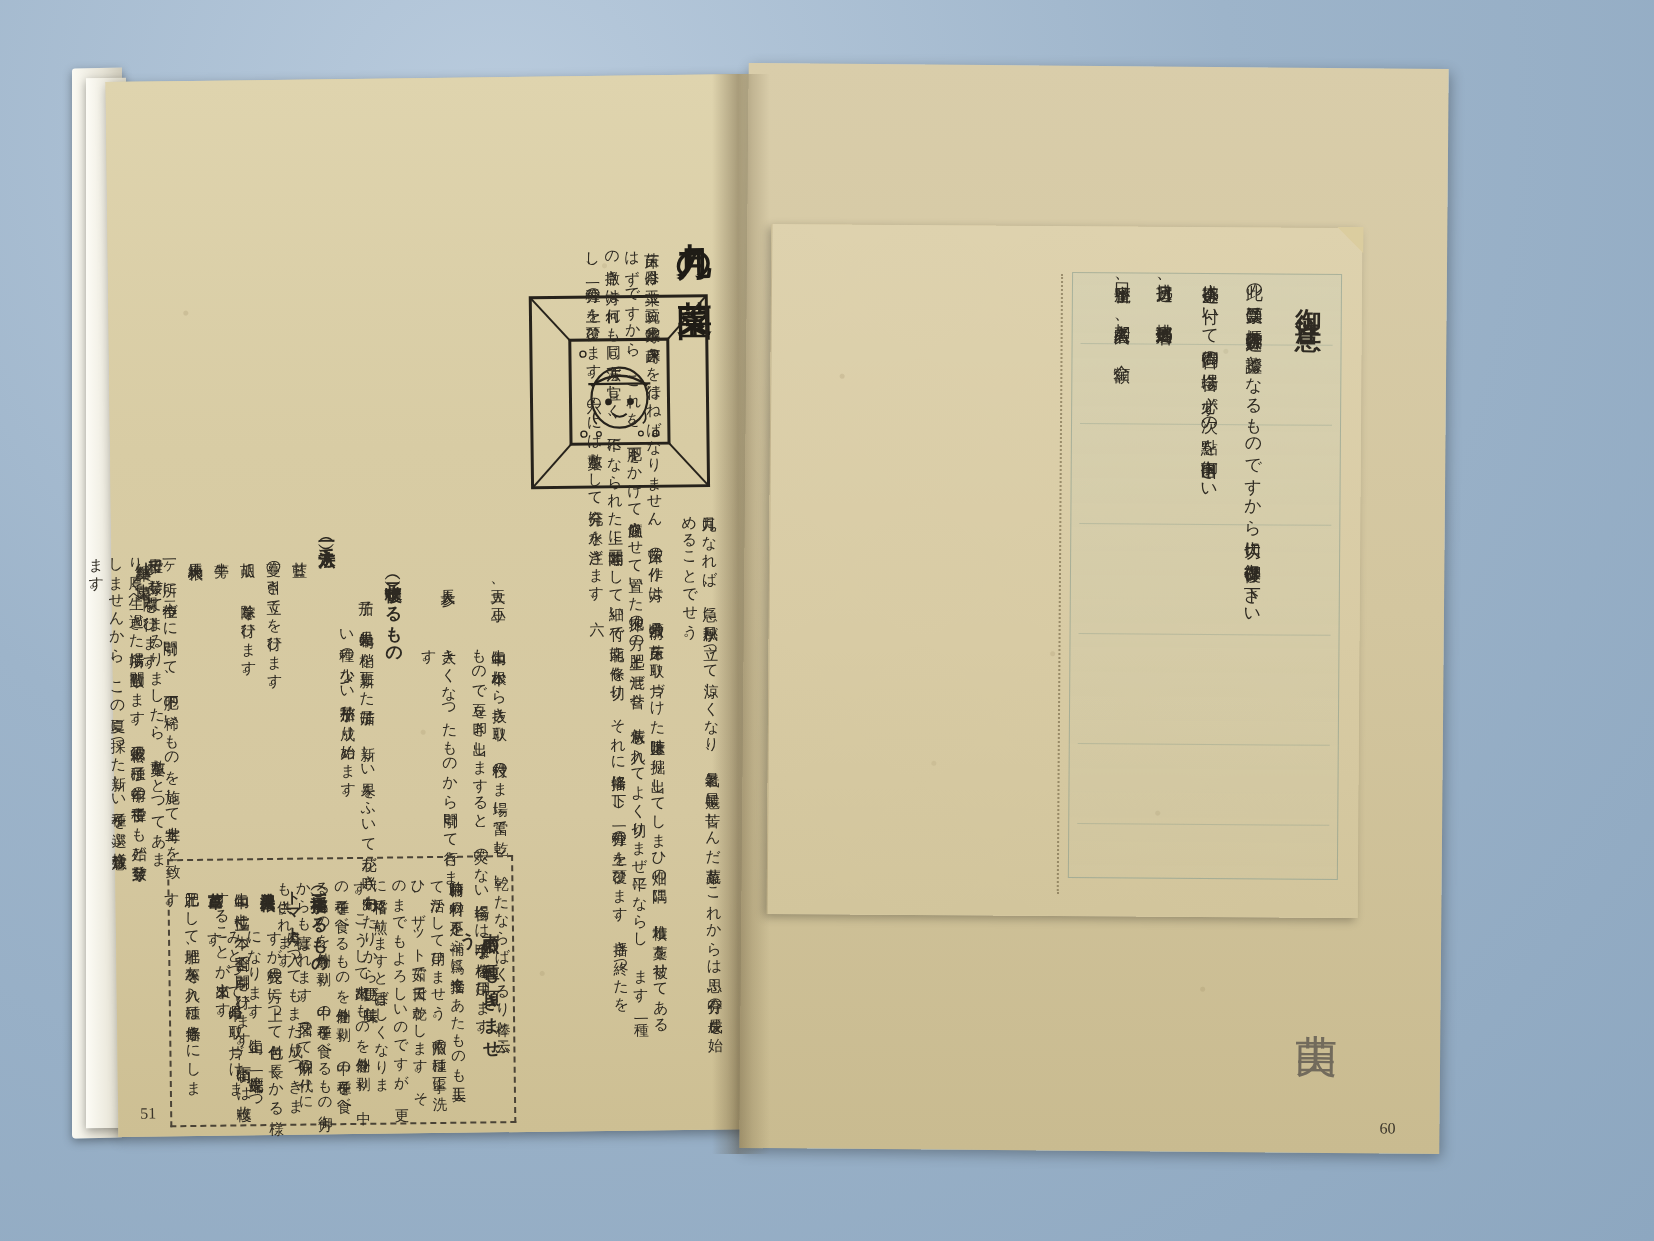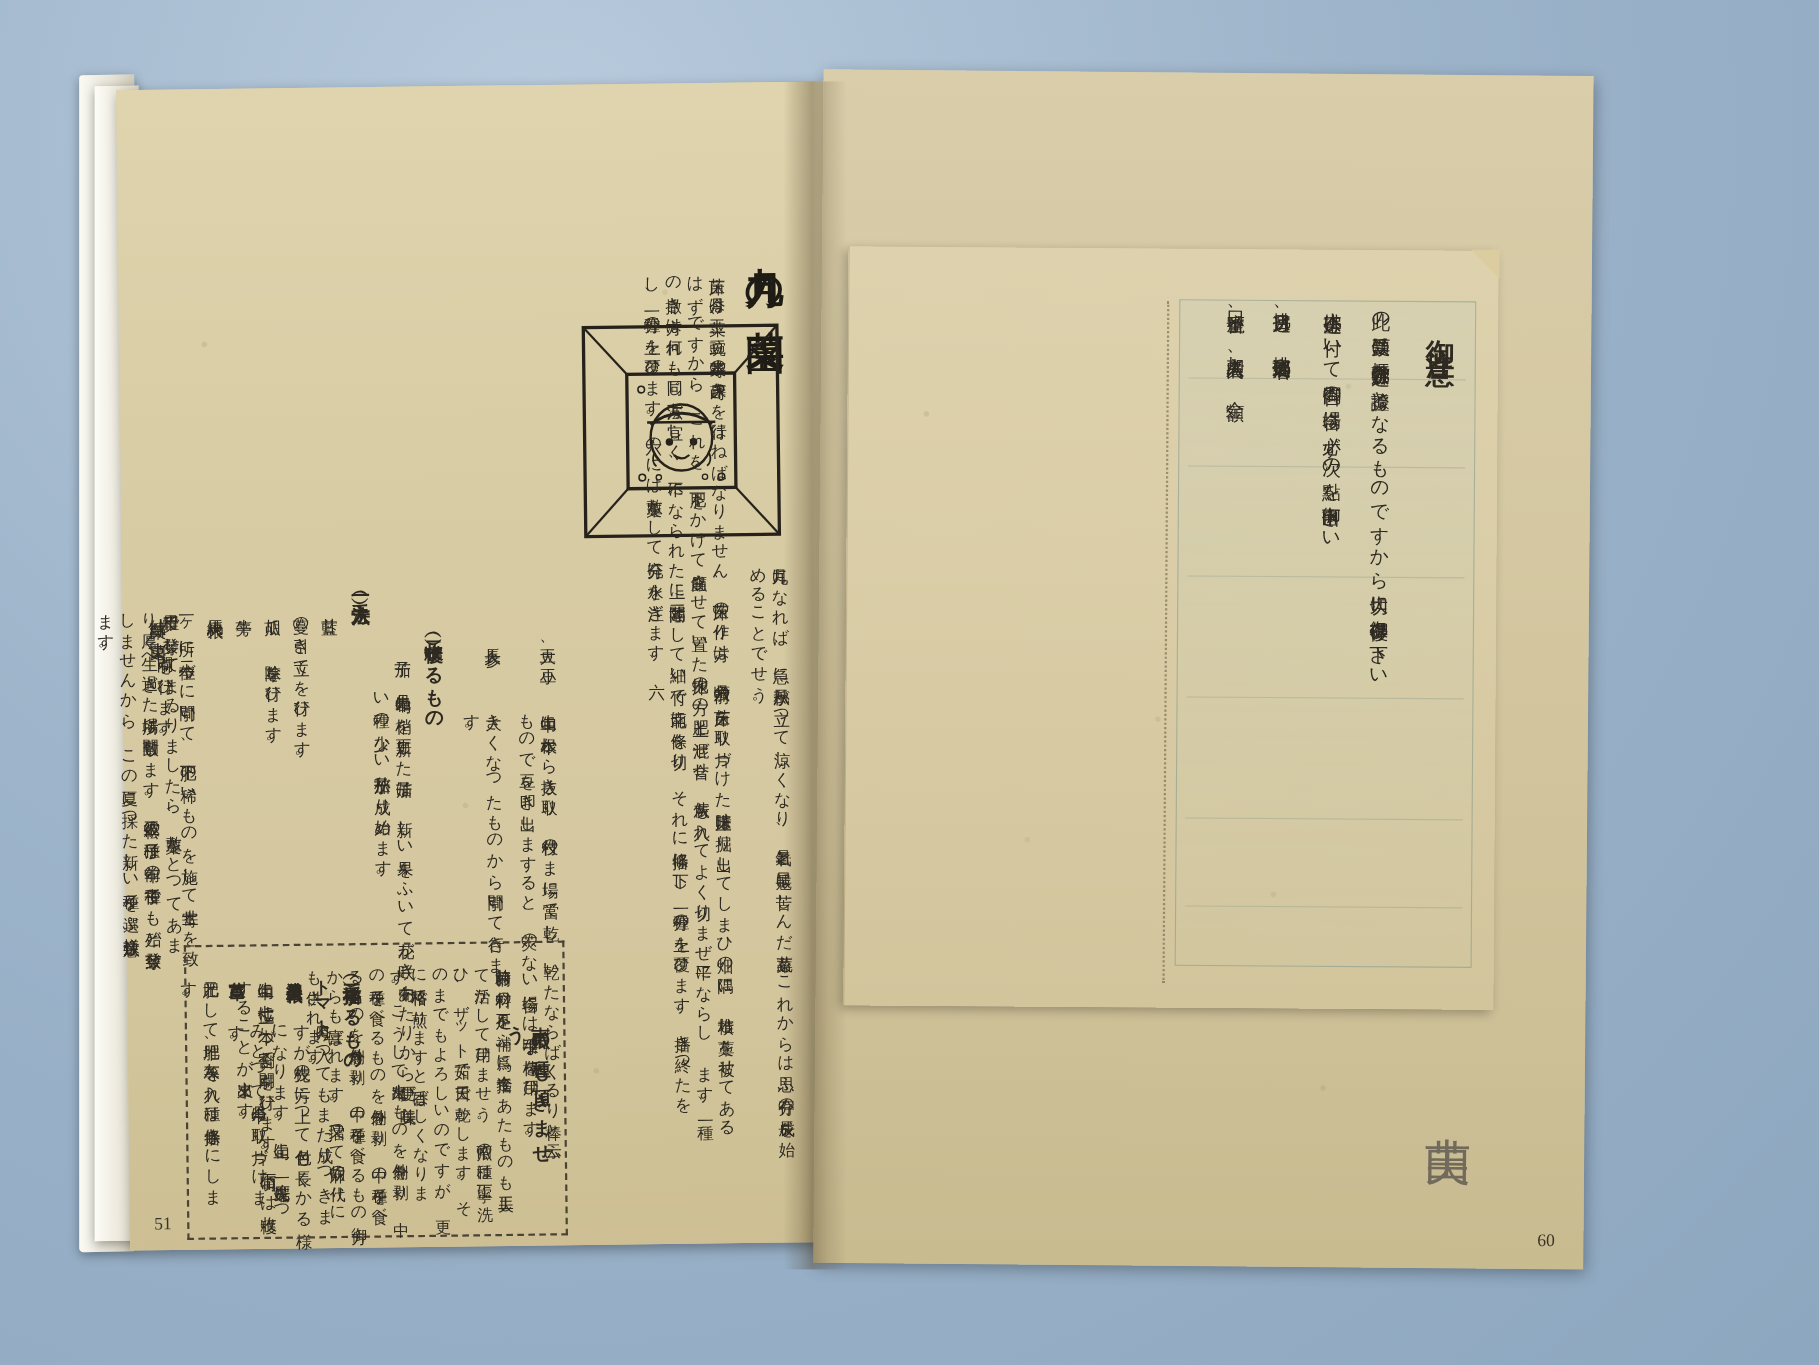--- a/index.html
+++ b/index.html
@@ -233,21 +233,21 @@
     </div>
 
     <div class="pageno" style="left:22px;bottom:14px;">51</div>
   </div>
 
   <div id="page-right">
     <div class="grain"></div>
 
     <div id="signature" class="vtext">由芙</div>
 
-    <div class="pageno" style="right:26px;bottom:16px;">60</div>
+    <div class="pageno" style="right:44px;bottom:16px;">60</div>
   </div>
 
   <div id="gutter"></div>
 </div>
 
 <div id="slip">
   <div class="grain"></div>
   <div id="slip-fold"></div>
   <div class="perf"></div>
   <div class="innerbox">

